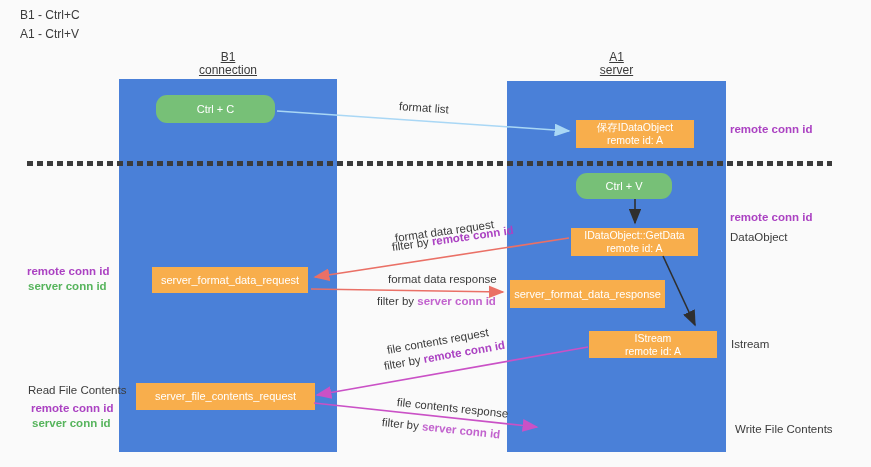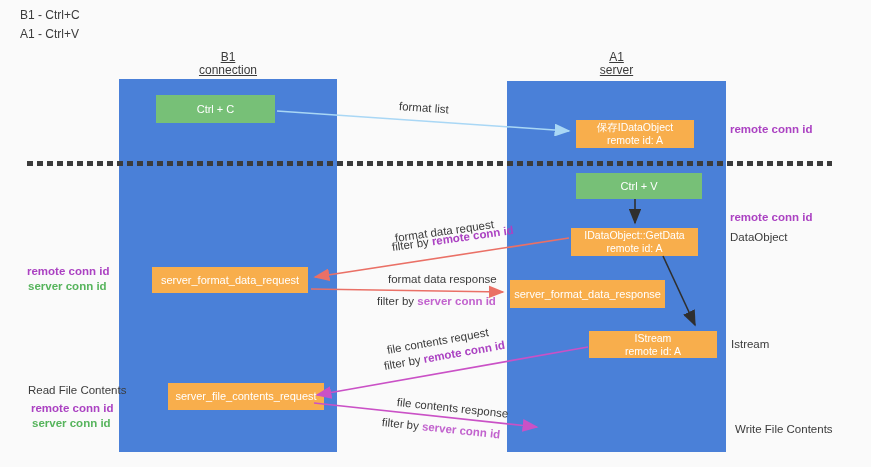--- a/index.html
+++ b/index.html
@@ -3,21 +3,21 @@
 <meta charset="utf-8">
 <style>
   html,body{margin:0;padding:0;}
   body{font-family:"Liberation Sans",sans-serif;background:var(--bg,#fafafa);}
   #canvas{position:relative;width:871px;height:467px;overflow:hidden;background:var(--bg,#fafafa);}
   .title{position:absolute;left:0;width:871px;text-align:left;font-size:12px;color:var(--textDark,#3b3b3b);margin-left:20px;}
   .lifeline-head{position:absolute;text-align:center;font-size:12px;line-height:13px;color:var(--textDark,#3b3b3b);text-decoration:underline;}
   .lifeline{position:absolute;background:var(--lifelineBlue,#4a80d8);}
   .box{position:absolute;display:flex;flex-direction:column;align-items:center;justify-content:center;
        color:#fff;text-align:center;font-size:11px;line-height:13px;white-space:nowrap;}
-  .green{background:var(--greenBox,#77c077);}
+  .green{background:var(--greenBox,#77c077);border-radius:11px;}
   .orange{background:var(--orangeBox,#f8ae4c);justify-content:center;}
   .slabel{position:absolute;font-size:11.5px;color:var(--textDark,#3b3b3b);white-space:nowrap;}
   .bold-purple{color:var(--purpleText,#ab42c2);font-weight:bold;}
   .bold-green{color:var(--greenText,#56b45c);font-weight:bold;}
   .alabel{position:absolute;font-size:11.5px;color:var(--textDark,#3b3b3b);
           transform-origin:left center;white-space:nowrap;}
   .alabel .conn{font-weight:bold;color:var(--purpleText,#ab42c2);}
   .alabel .conn.lighter{color:var(--purpleLight,#c263ce);}
   .dashed{position:absolute;height:5px;
           background:repeating-linear-gradient(to right,var(--textDark,#333) 0 6px,transparent 6px 10px);}
@@ -41,21 +41,21 @@
   </div>
 
   <div class="lifeline" style="left:119px;top:79px;width:218px;height:373px"></div>
   <div class="lifeline" style="left:507px;top:81px;width:219px;height:371px"></div>
 
   <div class="dashed" style="left:27px;top:161px;width:805px"></div>
 
   <div class="box green" style="left:156px;top:95px;width:119px;height:28px">
     <div>Ctrl + C</div>
   </div>
-  <div class="box green" style="left:576px;top:173px;width:126px;height:26px">
+  <div class="box green" style="left:576px;top:173px;width:96px;height:26px">
     <div>Ctrl + V</div>
   </div>
 
   <div class="box orange" style="left:576px;top:120px;width:118px;height:28px;font-size:10.5px">
     <div>保存IDataObject</div>
     <div>remote id: A</div>
   </div>
   <div class="box orange" style="left:571px;top:228px;width:127px;height:28px;font-size:10.5px">
     <div>IDataObject::GetData</div>
     <div>remote id: A</div>
@@ -63,21 +63,21 @@
   <div class="box orange" style="left:589px;top:331px;width:128px;height:27px;font-size:10.5px">
     <div>IStream</div>
     <div>remote id: A</div>
   </div>
   <div class="box orange" style="left:152px;top:267px;width:156px;height:26px">
     <div>server_format_data_request</div>
   </div>
   <div class="box orange" style="left:510px;top:280px;width:155px;height:28px">
     <div>server_format_data_response</div>
   </div>
-  <div class="box orange" style="left:168px;top:383px;width:156px;height:27px">
+  <div class="box orange" style="left:136px;top:383px;width:179px;height:27px">
     <div>server_file_contents_request</div>
   </div>
 
   <div class="slabel bold-purple" style="left:730px;top:123px">remote conn id</div>
   <div class="slabel bold-purple" style="left:730px;top:211px">remote conn id</div>
   <div class="slabel" style="left:730px;top:231px">DataObject</div>
   <div class="slabel" style="left:731px;top:338px">Istream</div>
   <div class="slabel" style="left:735px;top:423px">Write File Contents</div>
 
   <div class="slabel bold-purple" style="left:27px;top:265px">remote conn id</div>

